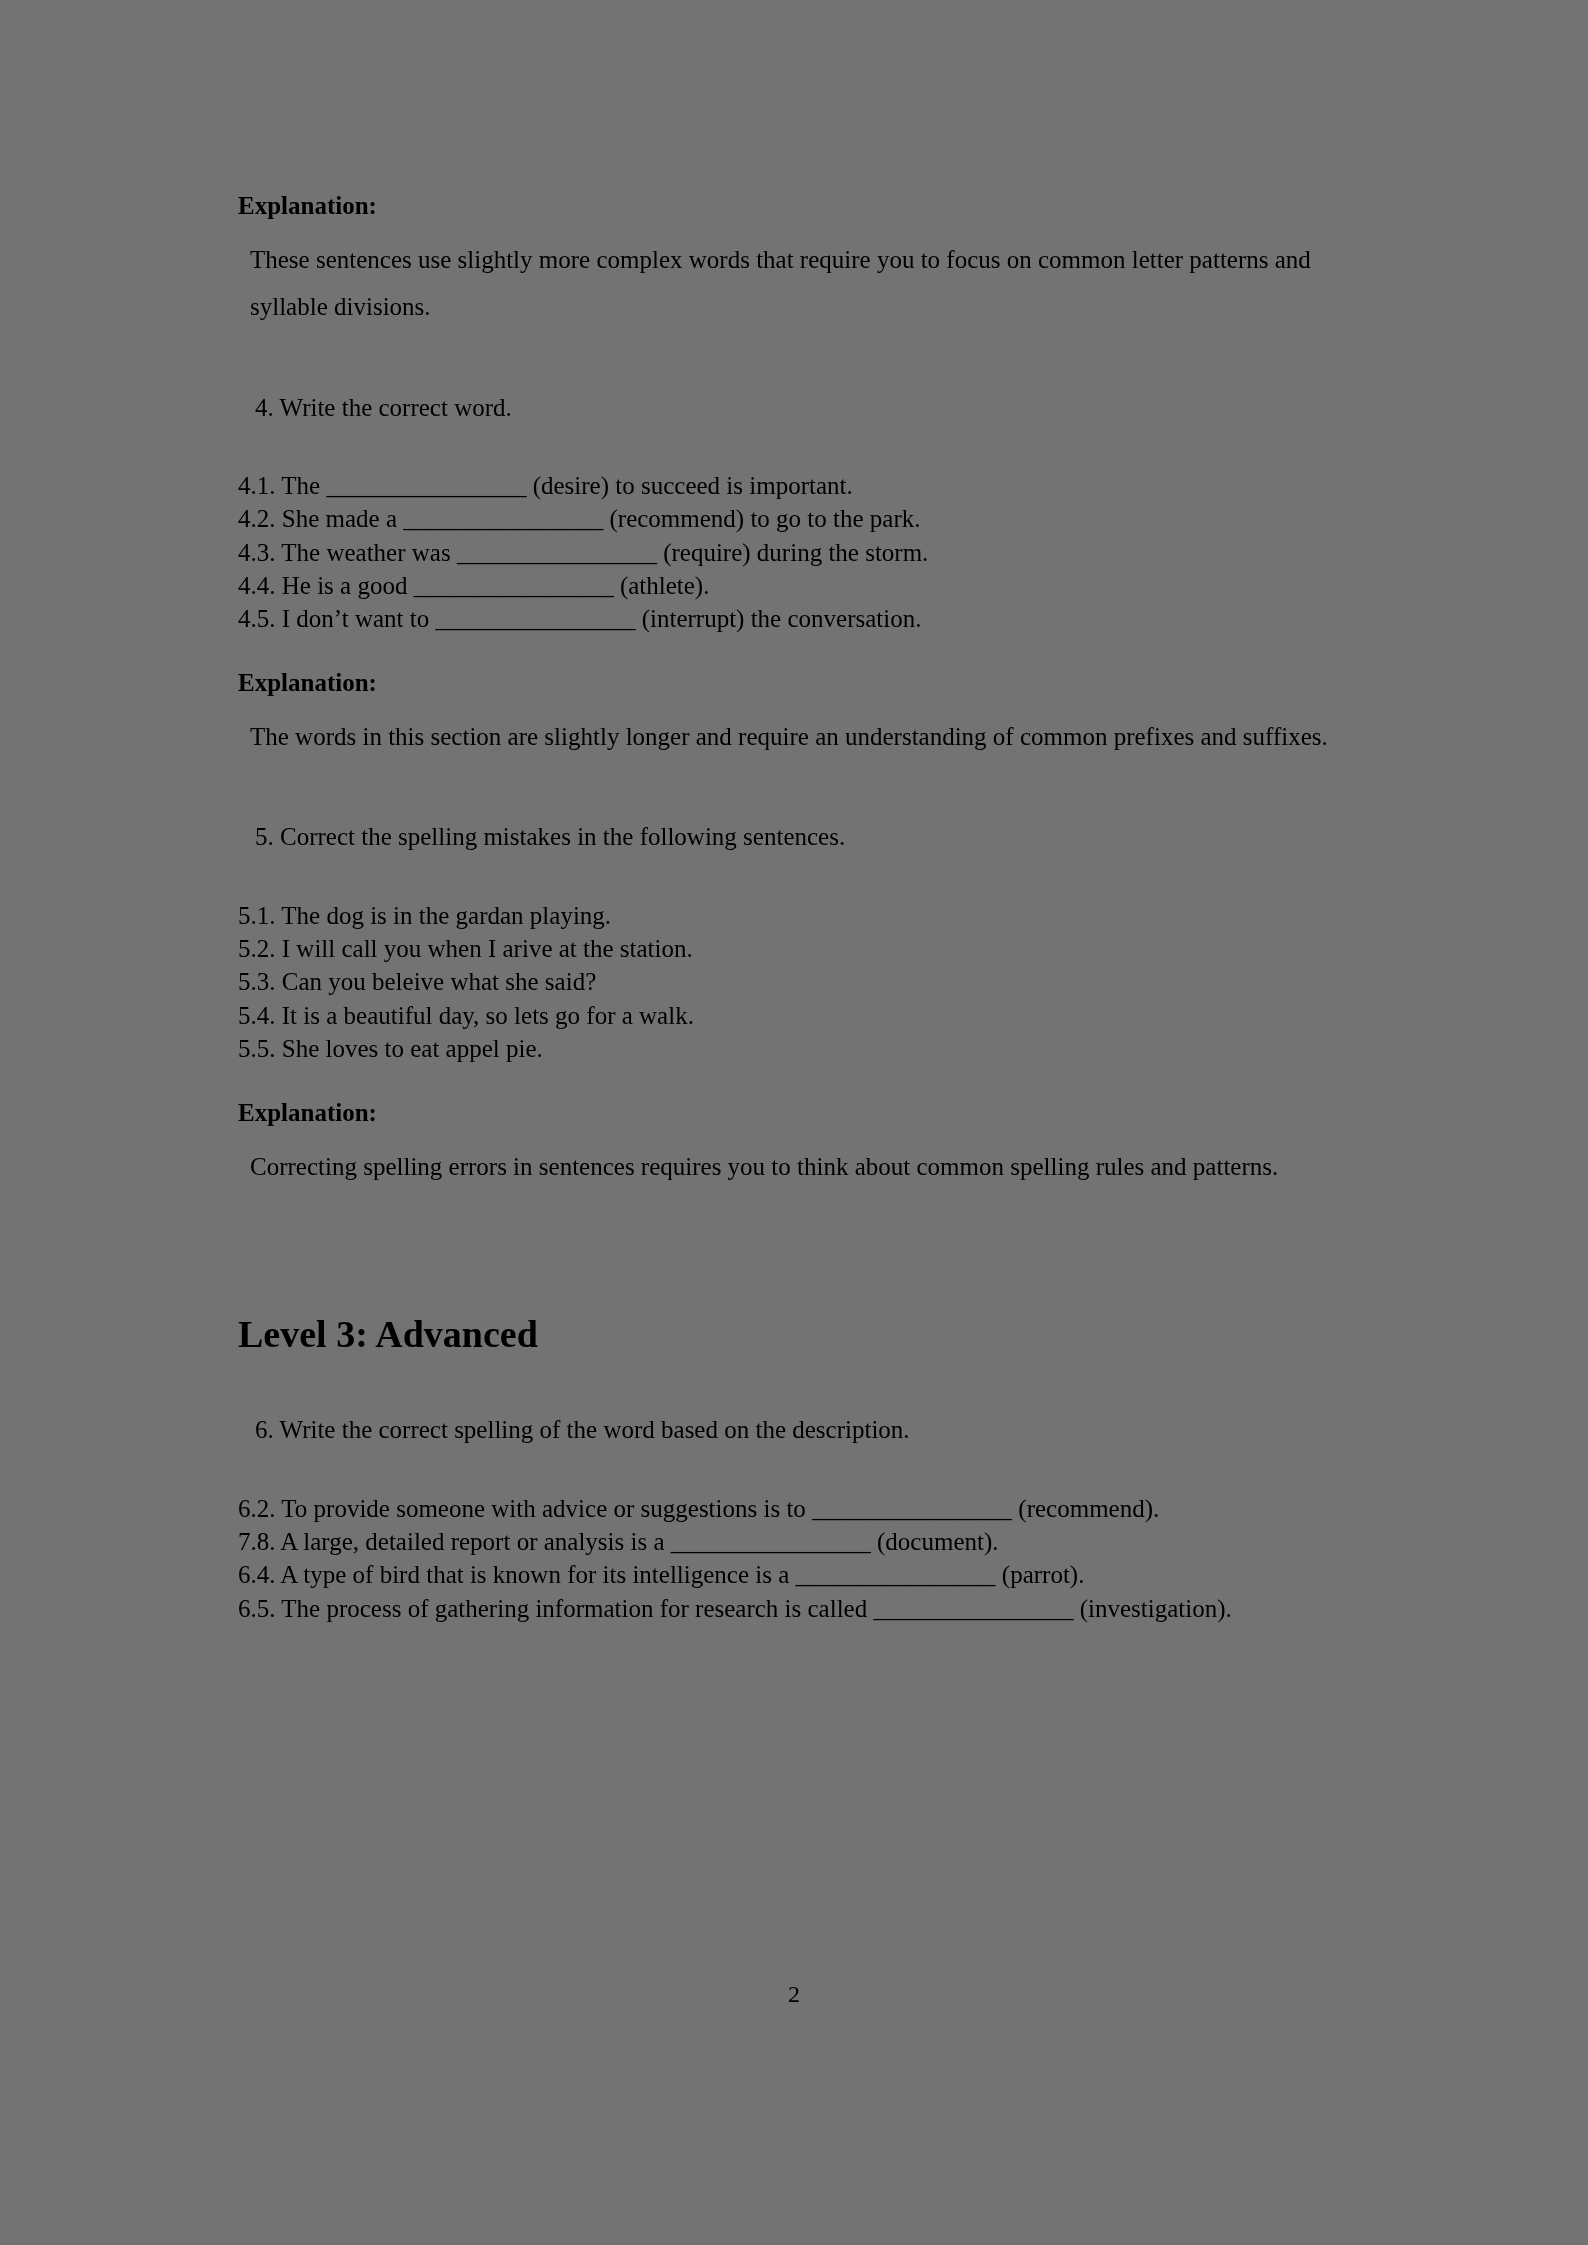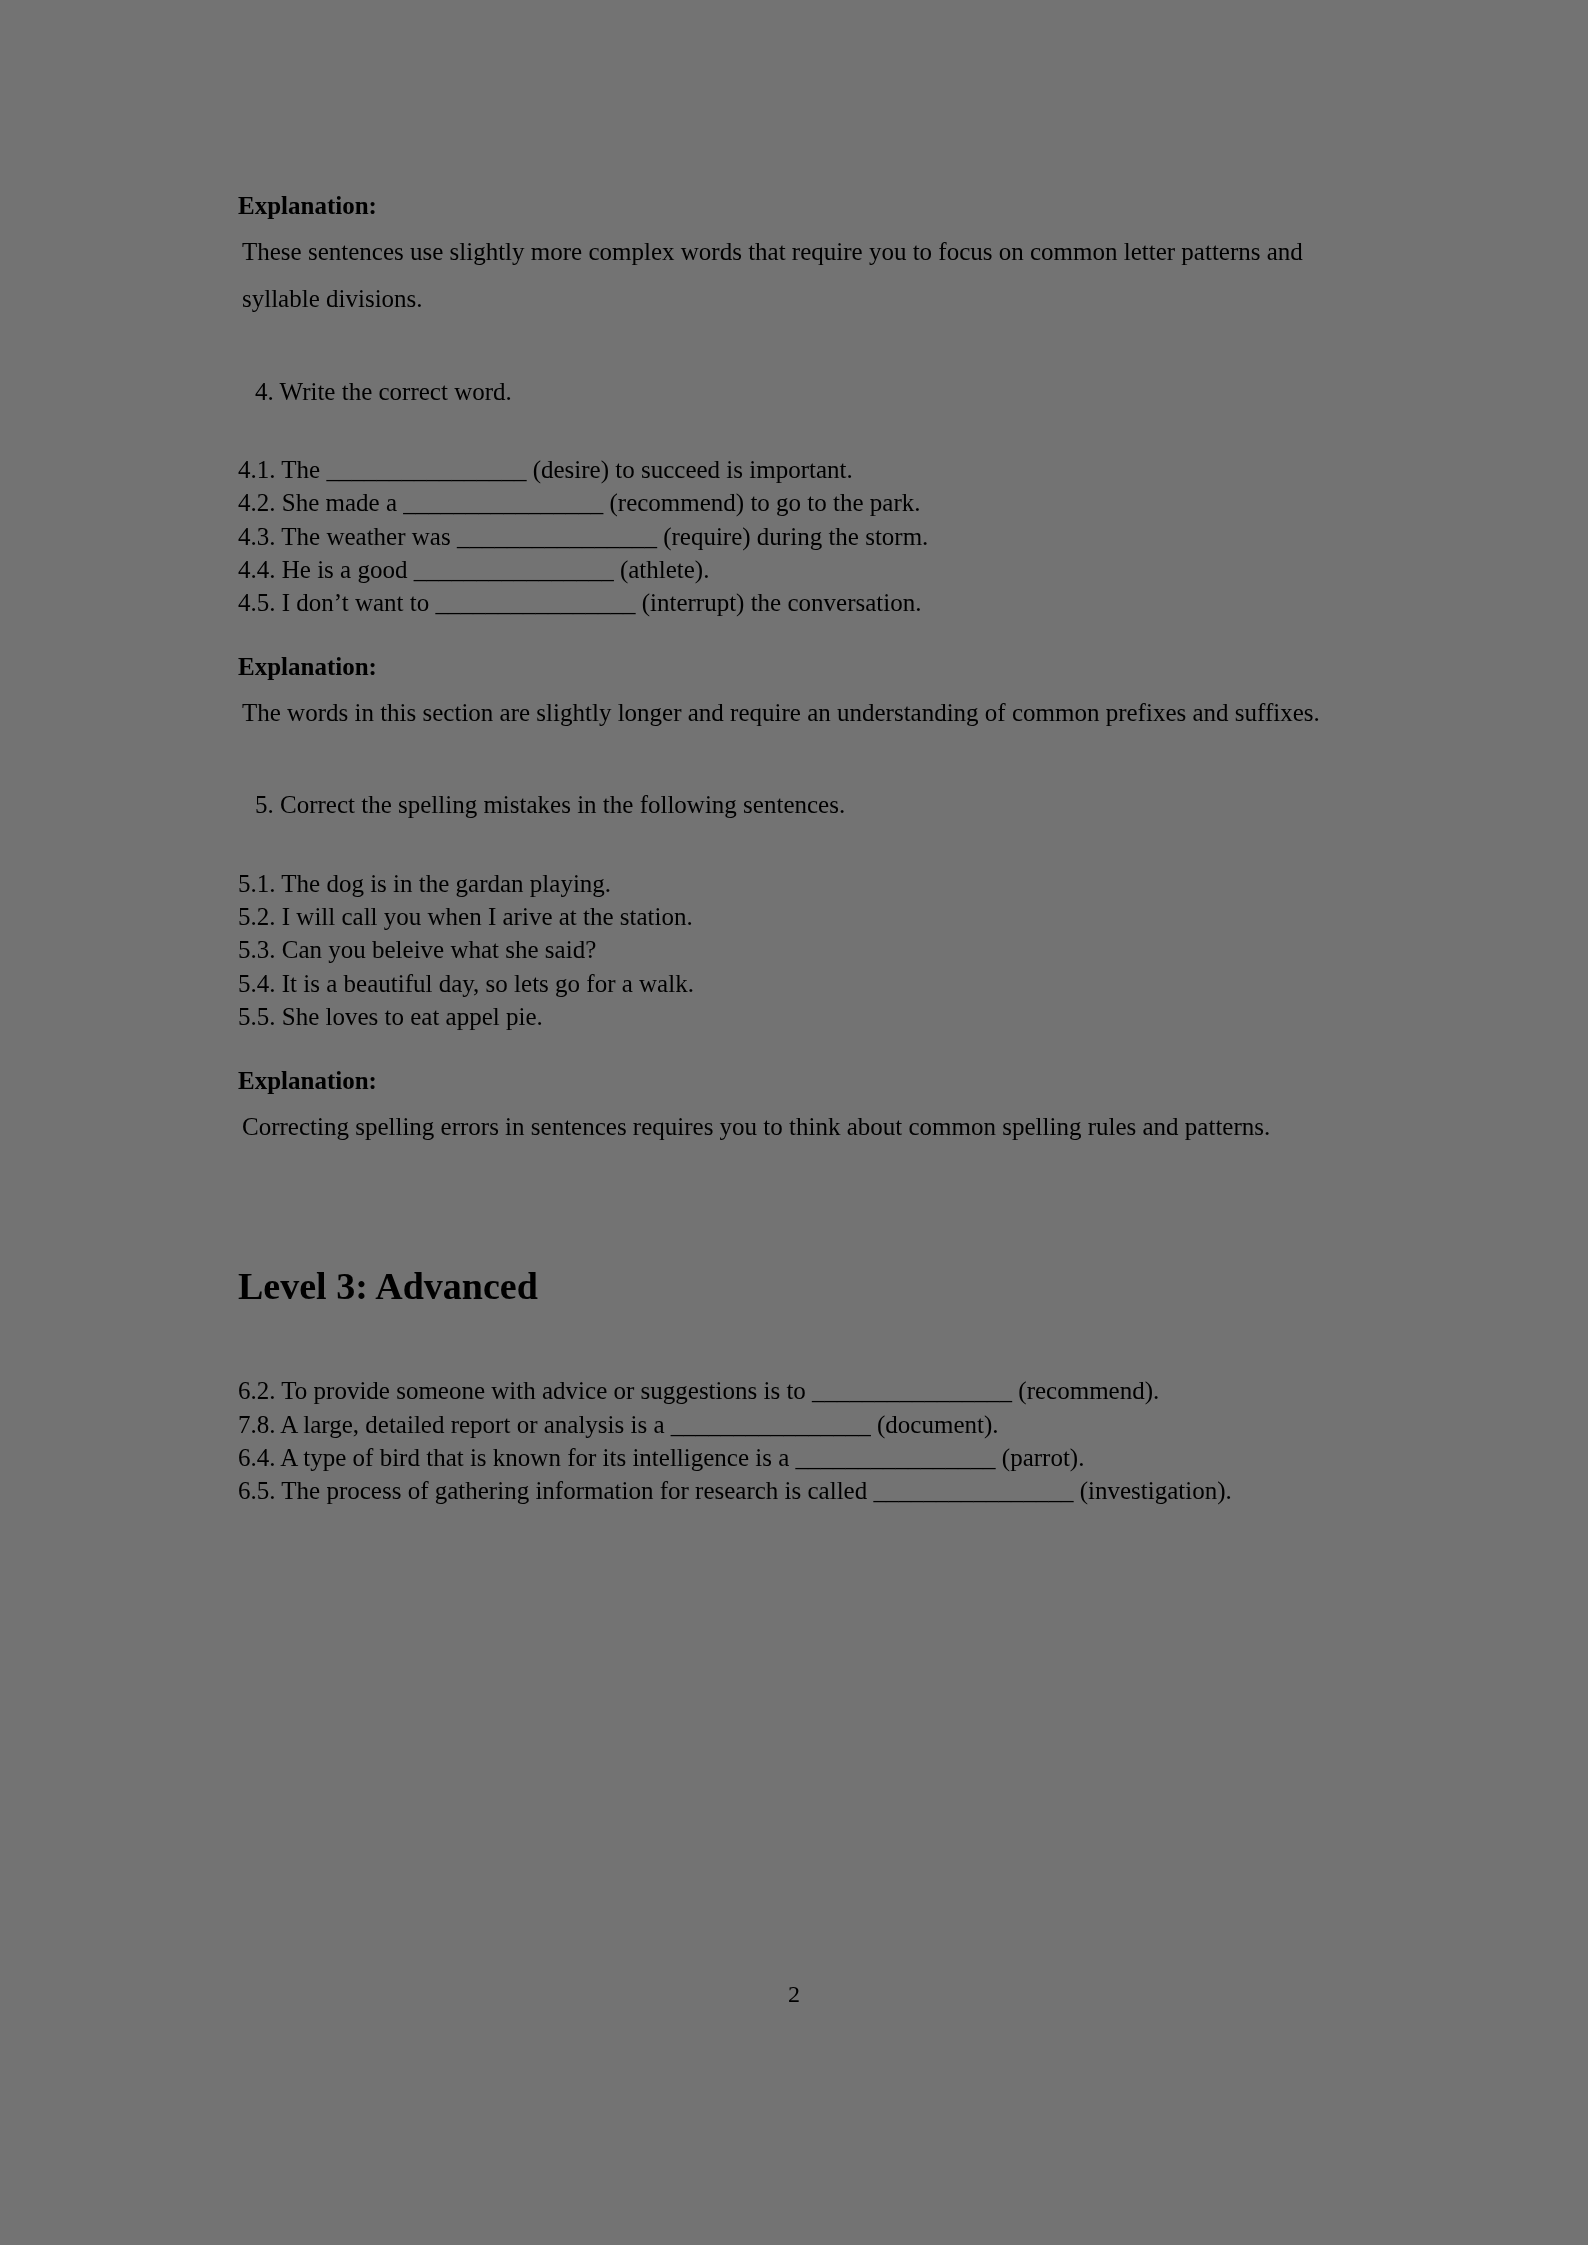--- a/index.html
+++ b/index.html
@@ -31,21 +31,21 @@
   .explanation-heading {
     font-size: 25px;
     font-weight: bold;
     line-height: 1.42;
     margin: 0;
   }
   .explanation-body {
     font-size: 25px;
     font-weight: normal;
     line-height: 1.90;
-    margin: 4px;
+    margin: 12px;
     text-align: left;
   }
   .section-heading {
     font-size: 25px;
     font-weight: normal;
     line-height: 1.42;
     margin: 17px;
   }
   .level-heading {
     font-size: 38px;
@@ -142,20 +142,21 @@
 
     <p class="explanation-heading">Explanation:</p>
     <p class="explanation-body">Correcting spelling errors in sentences requires you to think about common spelling rules and patterns.</p>
 
     <div class="gap-big"></div>
 
     <h1 class="level-heading">Level 3: Advanced</h1>
 
     <div class="gap-after-level"></div>
 
+    <p class="section-heading">6. Write the correct spelling of the word based on the description.</p>
 
     <div class="gap-after-section-heading"></div>
 
     <ul class="qlist">
       <li>
         <span>6.2. To provide someone with advice or suggestions is to </span><span class="blank">________________</span><span> (recommend).</span>
       </li>
       <li>
         <span>7.8. A large, detailed report or analysis is a </span><span class="blank">________________</span><span> (document).</span>
       </li>

